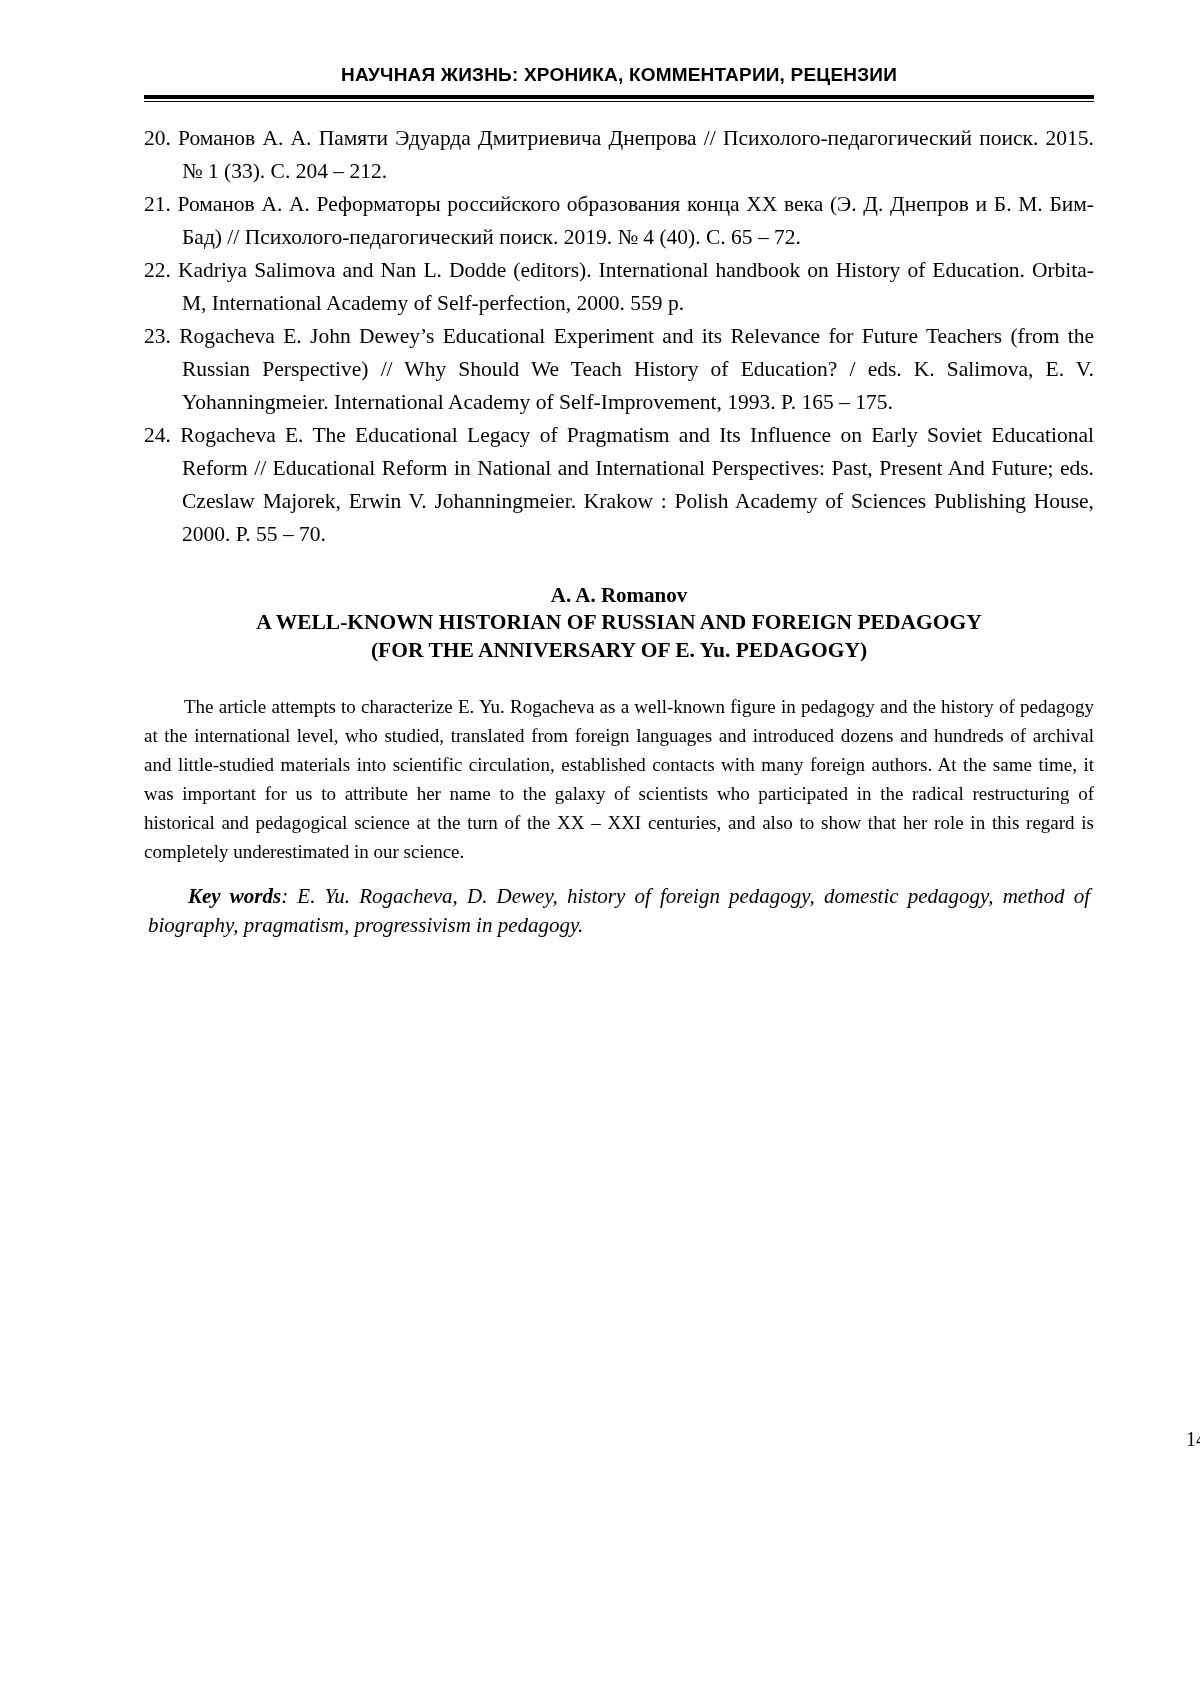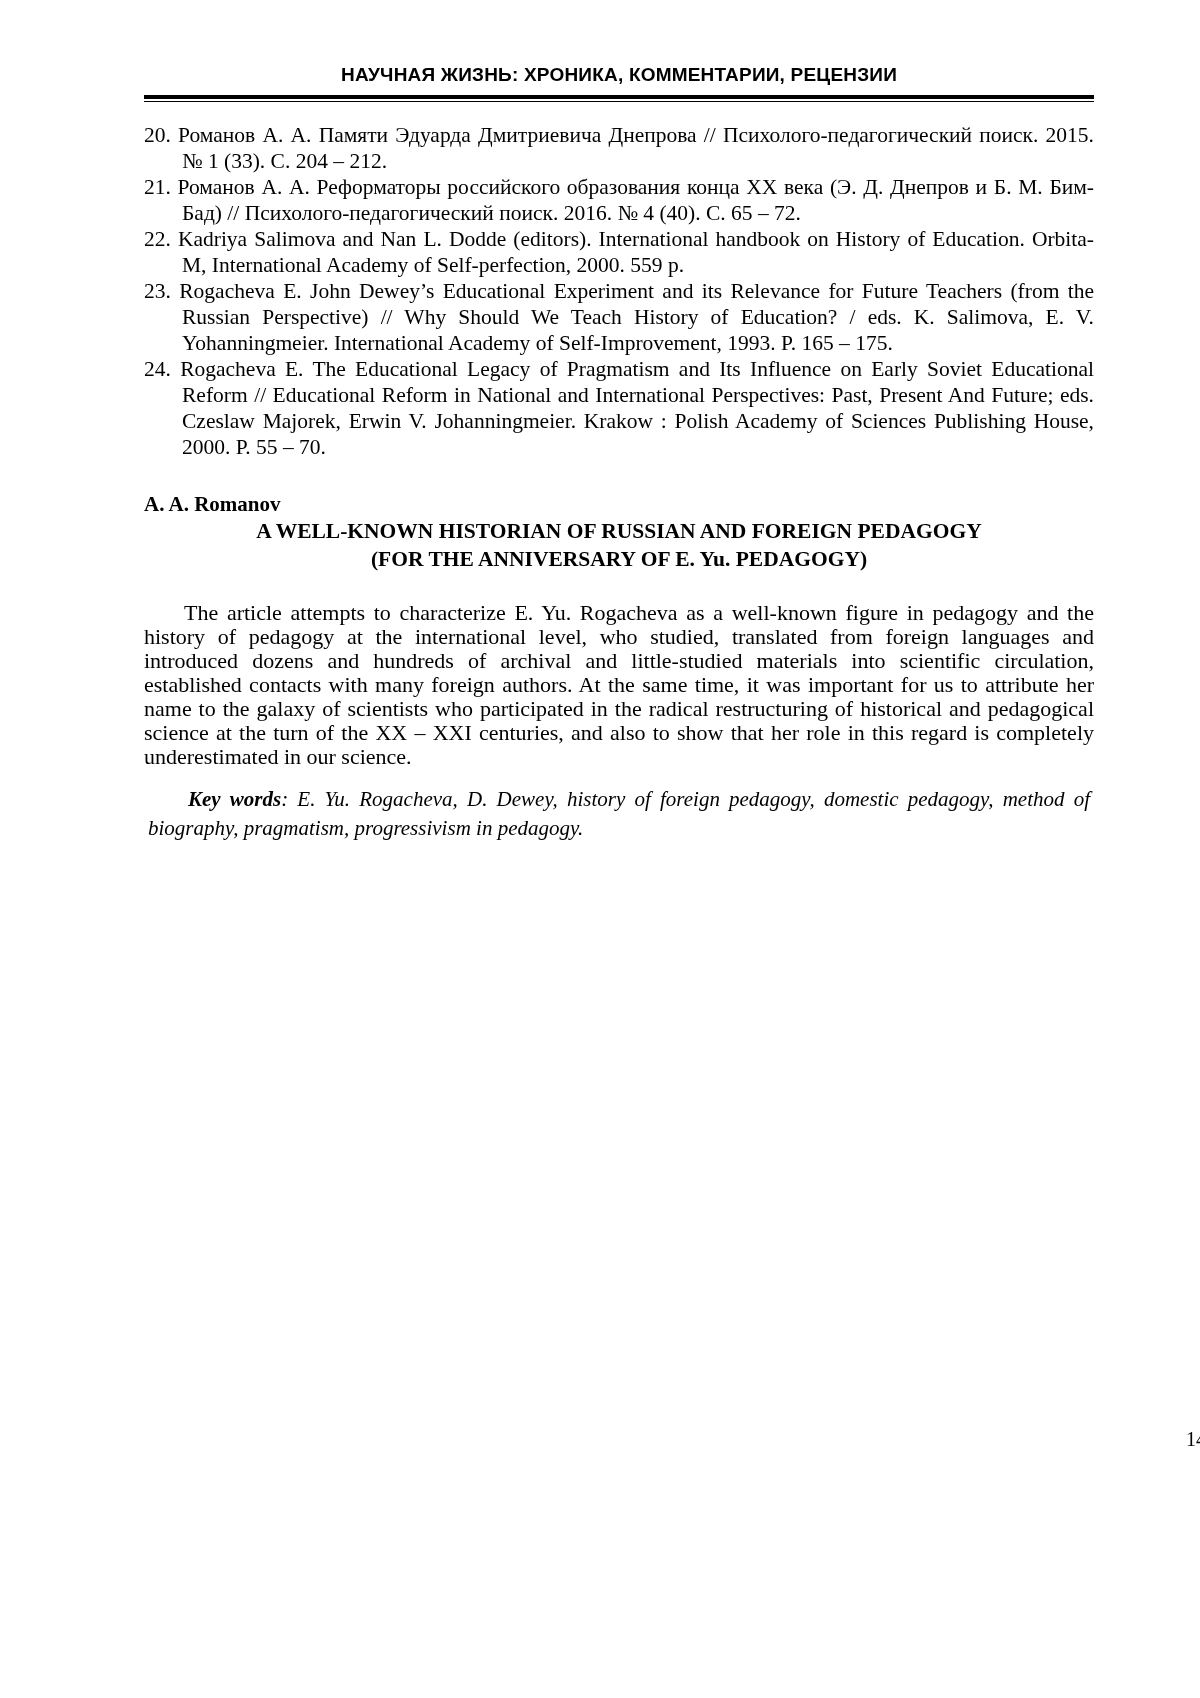--- a/index.html
+++ b/index.html
@@ -33,46 +33,46 @@
   }
   .header-rule {
     margin-top: 9px;
     height: 2px;
     border-top: 4px solid #000;
     border-bottom: 1.5px solid #000;
   }
   .refs {
     margin-top: 20px;
     font-size: 21.5px;
-    line-height: 26px;
+    line-height: 33px;
   }
   .ref {
     margin: 0;
     text-align: justify;
     padding-left: 38px;
     text-indent: -38px;
   }
   .author {
     margin-top: 32px;
-    text-align: left;
+    text-align: center;
     font-weight: bold;
     font-size: 21px;
   }
   .title {
     margin-top: 0;
     text-align: center;
     font-weight: bold;
     font-size: 21.5px;
     line-height: 28px;
   }
   .abstract {
     margin: 28px 0 16px 0;
     text-align: justify;
-    font-size: 22px;
-    line-height: 24px;
+    font-size: 19px;
+    line-height: 29px;
     text-indent: 40px;
   }
   .keywords {
     margin: 4px;
     text-align: justify;
     font-size: 21px;
     line-height: 29px;
     text-indent: 40px;
     font-style: italic;
   }
@@ -93,21 +93,21 @@
 <body>
 
 <div class="page">
   <div class="content">
 
     <div class="journal-header">НАУЧНАЯ ЖИЗНЬ: ХРОНИКА, КОММЕНТАРИИ, РЕЦЕНЗИИ</div>
     <div class="header-rule"></div>
 
     <div class="refs">
       <p class="ref"><span>20.</span> <span>Романов А. А. Памяти Эдуарда Дмитриевича Днепрова // Психолого-педагогический поиск. 2015. № 1 (33). С. 204 – 212.</span></p>
-      <p class="ref"><span>21.</span> <span>Романов А. А. Реформаторы российского образования конца XX века (Э. Д. Днепров и Б. М. Бим-Бад) // Психолого-педагогический поиск. 2016. № 4 (40). С. 65 – 72.</span></p>
+      <p class="ref"><span>21.</span> <span>Романов А. А. Реформаторы российского образования конца XX века (Э. Д. Днепров и Б. М. Бим-Бад) // Психолого-педагогический поиск. 2019. № 4 (40). С. 65 – 72.</span></p>
       <p class="ref"><span>22.</span> <span>Kadriya Salimova and Nan L. Dodde (editors). International handbook on History of Education. Orbita-M, International Academy of Self-perfection, 2000. 559 p.</span></p>
       <p class="ref"><span>23.</span> <span>Rogacheva E. John Dewey’s Educational Experiment and its Relevance for Future Teachers (from the Russian Perspective) // Why Should We Teach History of Education? / eds. K. Salimova, E. V. Yohanningmeier. International Academy of Self-Improvement, 1993. P. 165 – 175.</span></p>
       <p class="ref"><span>24.</span> <span>Rogacheva E. The Educational Legacy of Pragmatism and Its Influence on Early Soviet Educational Reform // Educational Reform in National and International Perspectives: Past, Present And Future; eds. Czeslaw Majorek, Erwin V. Johanningmeier. Krakow : Polish Academy of Sciences Publishing House, 2000. P. 55 – 70.</span></p>
     </div>
 
     <div class="author">A. A. Romanov</div>
 
     <div class="title">
       <div>A WELL-KNOWN HISTORIAN OF RUSSIAN AND FOREIGN PEDAGOGY</div>
       <div>(FOR THE ANNIVERSARY OF E. Yu. PEDAGOGY)</div>

